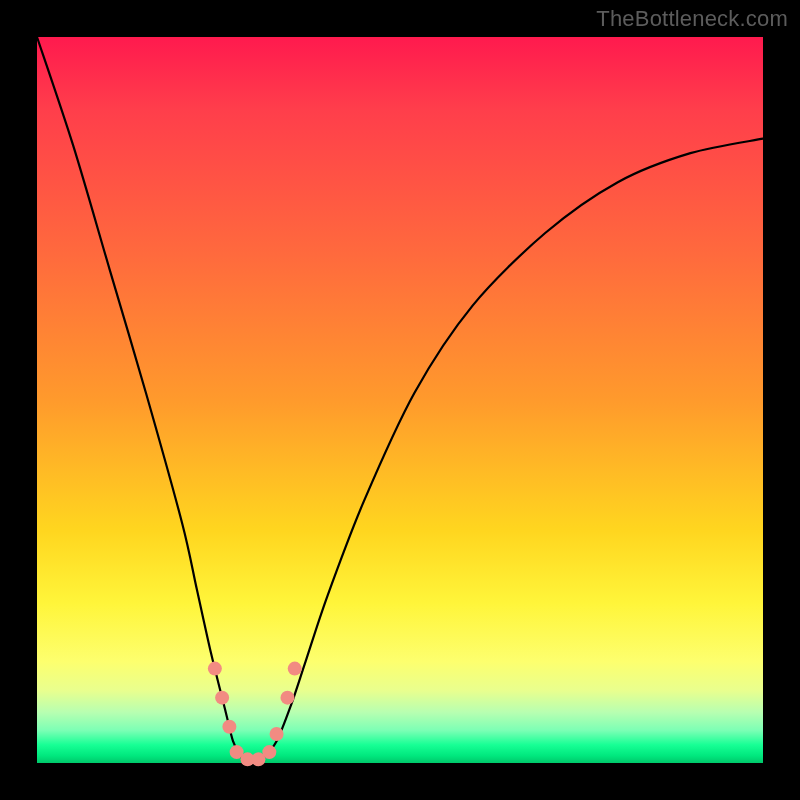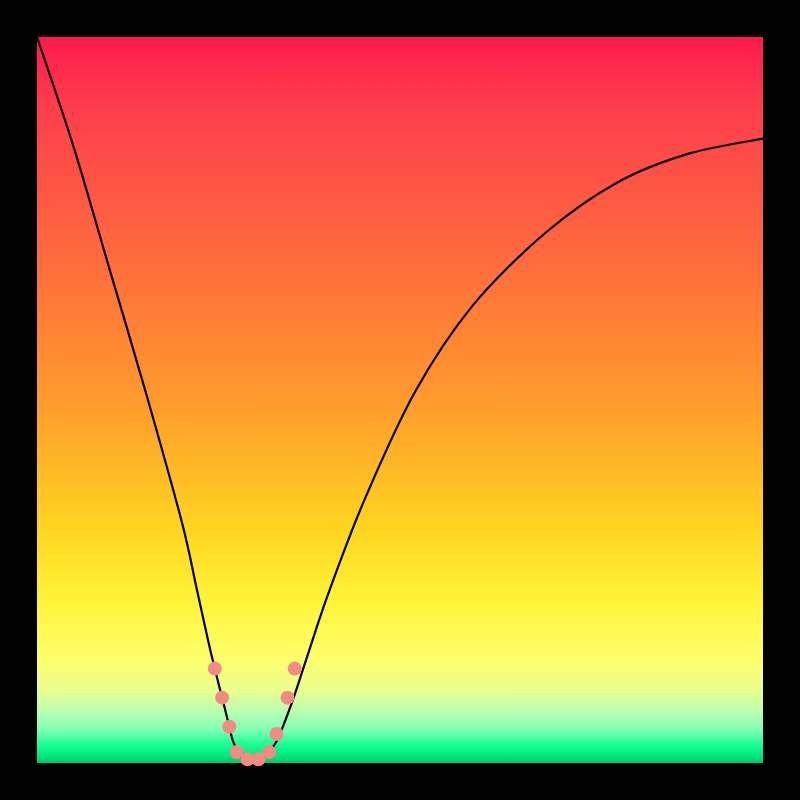--- a/index.html
+++ b/index.html
@@ -59,20 +59,21 @@
     top: 0;
     width: 726px;
     height: 726px;
     overflow: visible;
   }
 </style>
 </head>
 <body>
 
 <div class="frame">
+  <div class="watermark">TheBottleneck.com</div>
 
   <div class="plot-area">
     <svg class="curve" viewBox="0 0 726 726" preserveAspectRatio="none">
       <path id="curve-path" fill="none" stroke="#000" stroke-width="2.2" stroke-linecap="round" stroke-linejoin="round" d="M 0.00 0.00 C 5.45 16.33 25.41 74.05 36.30 108.90 C 47.19 143.75 61.71 195.29 72.60 232.32 C 83.49 269.35 98.01 317.63 108.90 355.74 C 119.79 393.86 137.58 457.02 145.20 486.42 C 152.82 515.82 155.36 532.16 159.72 551.76 C 164.08 571.36 169.88 598.59 174.24 617.10 C 178.60 635.61 185.49 662.11 188.76 675.18 C 192.03 688.25 193.84 697.69 196.02 704.22 C 198.20 710.75 201.10 715.47 203.28 718.74 C 205.46 722.01 208.36 724.91 210.54 726.00 C 212.72 727.09 215.62 726.54 217.80 726.00 C 219.98 725.46 221.79 725.64 225.06 722.37 C 228.33 719.10 235.22 712.39 239.58 704.22 C 243.94 696.05 249.74 679.90 254.10 667.92 C 258.46 655.94 263.18 640.70 268.62 624.36 C 274.06 608.02 281.69 582.98 290.40 559.02 C 299.11 535.06 313.63 495.13 326.70 464.64 C 339.77 434.15 361.19 385.14 377.52 355.74 C 393.86 326.34 416.00 292.58 435.60 268.62 C 455.20 244.66 486.42 214.53 508.20 196.02 C 529.98 177.51 559.02 157.18 580.80 145.20 C 602.58 133.22 631.62 122.69 653.40 116.16 C 675.18 109.63 715.11 103.82 726.00 101.64"></path>
       <g id="marker-group">
           <circle cx="177.87" cy="631.62" r="7" fill="#f28b82"></circle>
           <circle cx="185.13" cy="660.66" r="7" fill="#f28b82"></circle>
           <circle cx="192.39" cy="689.70" r="7" fill="#f28b82"></circle>
           <circle cx="199.65" cy="715.11" r="7" fill="#f28b82"></circle>
           <circle cx="210.54" cy="722.37" r="7" fill="#f28b82"></circle>

